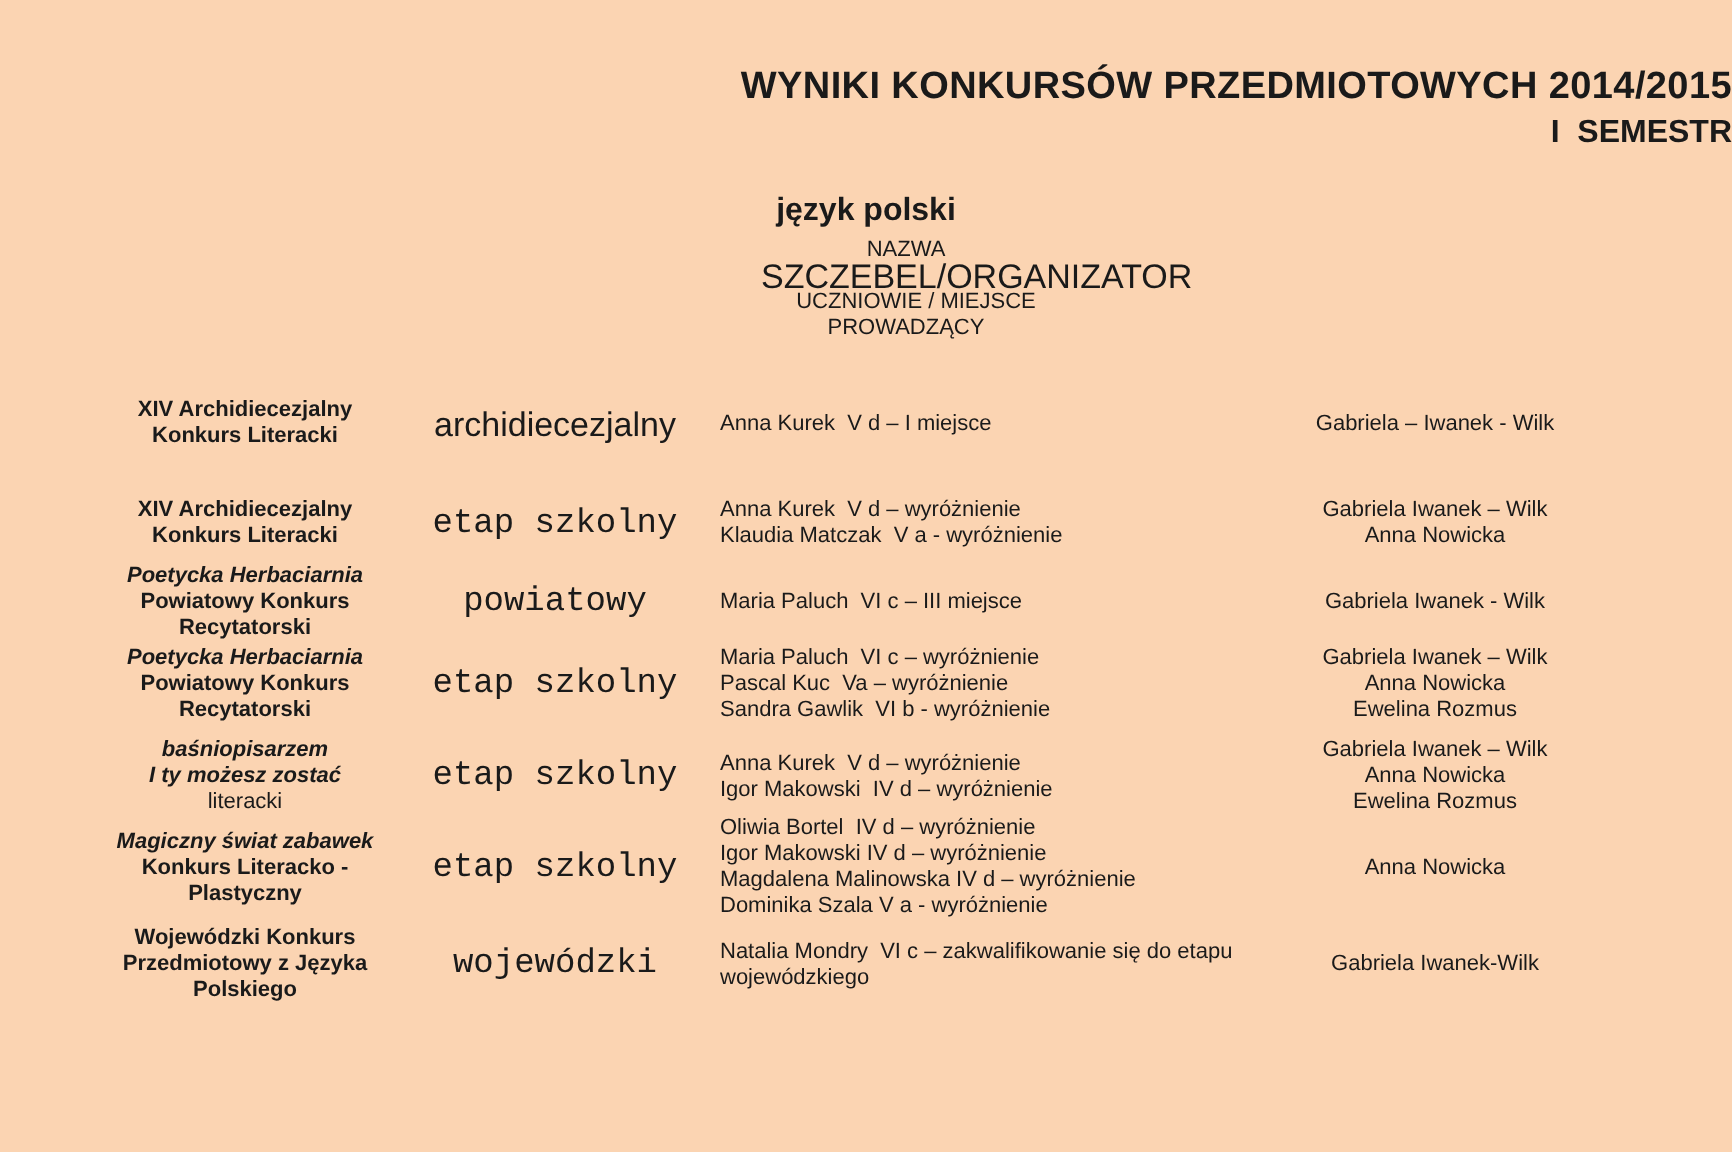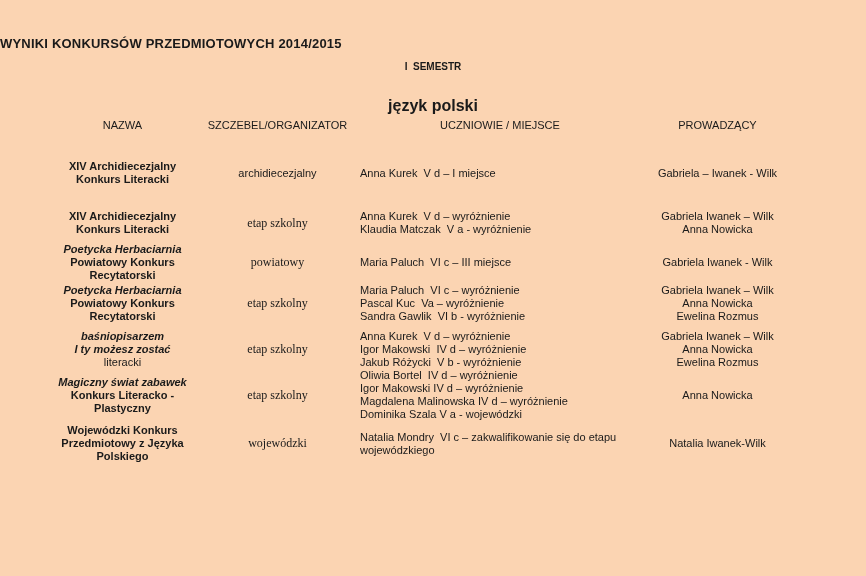--- a/index.html
+++ b/index.html
@@ -7,68 +7,68 @@
     width: 866px;
     height: 576px;
     background: #fbd4b2;
     color: #1a1a1a;
     font-family: "Liberation Sans", sans-serif;
     overflow: hidden;
   }
   .doc { padding-top: 36px; }
 
   .title {
-    text-align: left;
-    font-size: 13px;
+    text-align: right;
+    font-size: 19px;
     font-weight: bold;
     line-height: 15px;
     letter-spacing: 0.2px;
   }
   .semester {
-    text-align: center;
-    font-size: 10px;
+    text-align: right;
+    font-size: 16px;
     font-weight: bold;
     line-height: 14px;
     margin-top: 9px;
     white-space: pre;
   }
   .subject {
     text-align: center;
     font-size: 16px;
     font-weight: bold;
     line-height: 13px;
     margin-top: 25px;
   }
 
   .cols, .row {
     display: flex;
     align-items: center;
     padding-left: 40px;
     font-size: 11px;
     line-height: 13px;
   }
-  .cols { margin-top: 7px; }
+  .cols { margin-top: 7px; flex-direction: column; }
 
   .c-name     { width: 165px; text-align: center; }
   .c-level    { width: 145px; text-align: center; }
   .c-students { width: 280px; margin-left: 10px; text-align: left; }
   .c-teachers { width: 155px; text-align: center; }
   .cols .c-students { text-align: center; }
 
   .rows { margin-top: 28px; }
   .row .c-name { font-weight: bold; }
   .ln { white-space: pre; }
   .c-level {
-    font-family: Liberation Serif, serif;
-    font-size: 12px;
+    font-family: Liberation Mono, monospace;
+    font-size: 17px;
     white-space: pre;
   }
   .c-level.sans {
     font-family: "Liberation Sans", sans-serif;
-    font-size: 11px;
+    font-size: 17px;
   }
   .ln.b  { font-weight: bold; }
   .ln.bi { font-weight: bold; font-style: italic; }
   .ln.r  { font-weight: normal; }
 
   .mb24 { margin-bottom: 24px; }
   .mb7  { margin-bottom: 7px; }
   .mb3  { margin-bottom: 3px; }
   .mb2  { margin-bottom: 2px; }
   .mb0  { margin-bottom: 0; }
@@ -158,57 +158,56 @@
     <div class="row mb0">
       <div class="cell c-name">
         <div class="ln bi">baśniopisarzem</div>
         <div class="ln bi">I ty możesz zostać</div>
         <div class="ln r">literacki</div>
       </div>
       <div class="c-level">etap szkolny</div>
       <div class="c-students">
         <div class="ln">Anna Kurek  V d – wyróżnienie</div>
         <div class="ln">Igor Makowski  IV d – wyróżnienie</div>
-        <div class="ln">Jakub Różycki  V b - wyróżnienie</div>
       </div>
       <div class="c-teachers">
         <div class="ln">Gabriela Iwanek – Wilk</div>
         <div class="ln">Anna Nowicka</div>
         <div class="ln">Ewelina Rozmus</div>
       </div>
     </div>
 
     <div class="row mb3">
       <div class="cell c-name">
         <div class="ln bi">Magiczny świat zabawek</div>
         <div class="ln b">Konkurs Literacko -</div>
         <div class="ln b">Plastyczny</div>
       </div>
       <div class="c-level">etap szkolny</div>
       <div class="c-students">
         <div class="ln">Oliwia Bortel  IV d – wyróżnienie</div>
         <div class="ln">Igor Makowski IV d – wyróżnienie</div>
         <div class="ln">Magdalena Malinowska IV d – wyróżnienie</div>
-        <div class="ln">Dominika Szala V a - wojewódzki</div>
+        <div class="ln">Dominika Szala V a - wyróżnienie</div>
       </div>
       <div class="c-teachers">
         <div class="ln">Anna Nowicka</div>
       </div>
     </div>
 
     <div class="row mb0">
       <div class="cell c-name">
         <div class="ln b">Wojewódzki Konkurs</div>
         <div class="ln b">Przedmiotowy z Języka</div>
         <div class="ln b">Polskiego</div>
       </div>
       <div class="c-level">wojewódzki</div>
       <div class="c-students">
         <div class="ln">Natalia Mondry  VI c – zakwalifikowanie się do etapu</div>
         <div class="ln">wojewódzkiego</div>
       </div>
       <div class="c-teachers">
-        <div class="ln">Natalia Iwanek-Wilk</div>
+        <div class="ln">Gabriela Iwanek-Wilk</div>
       </div>
     </div>
 
   </div>
 </div>
 
 </body></html>

